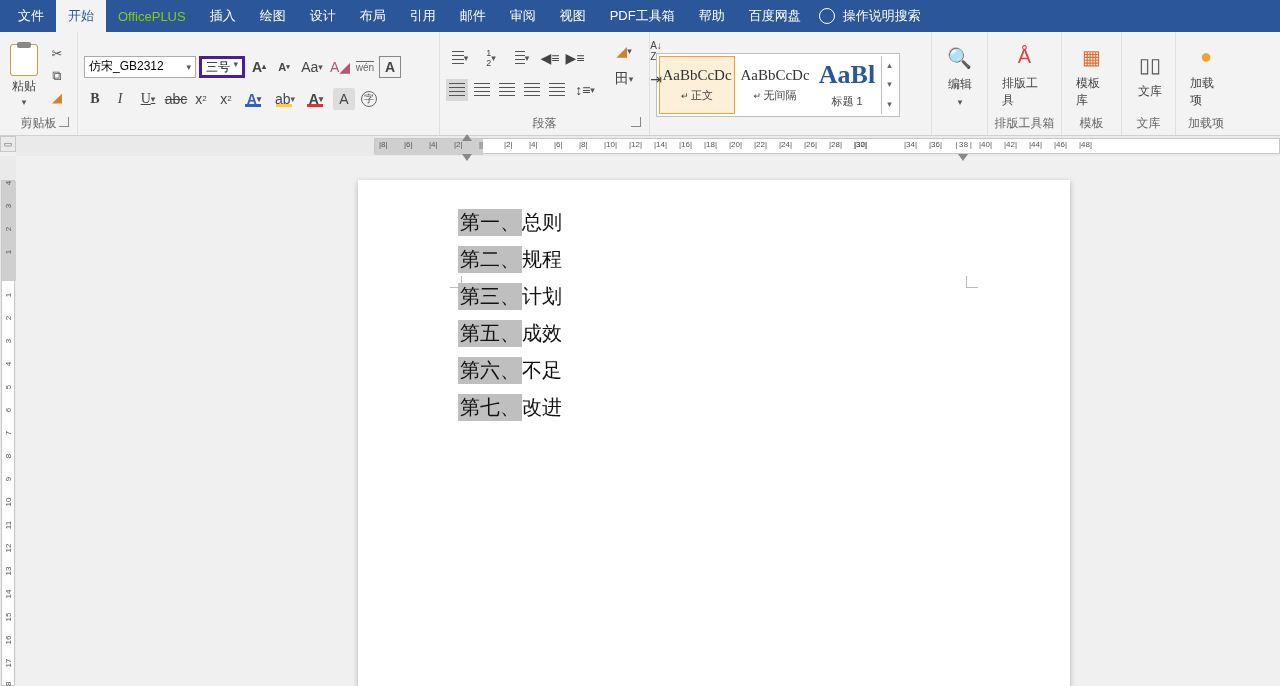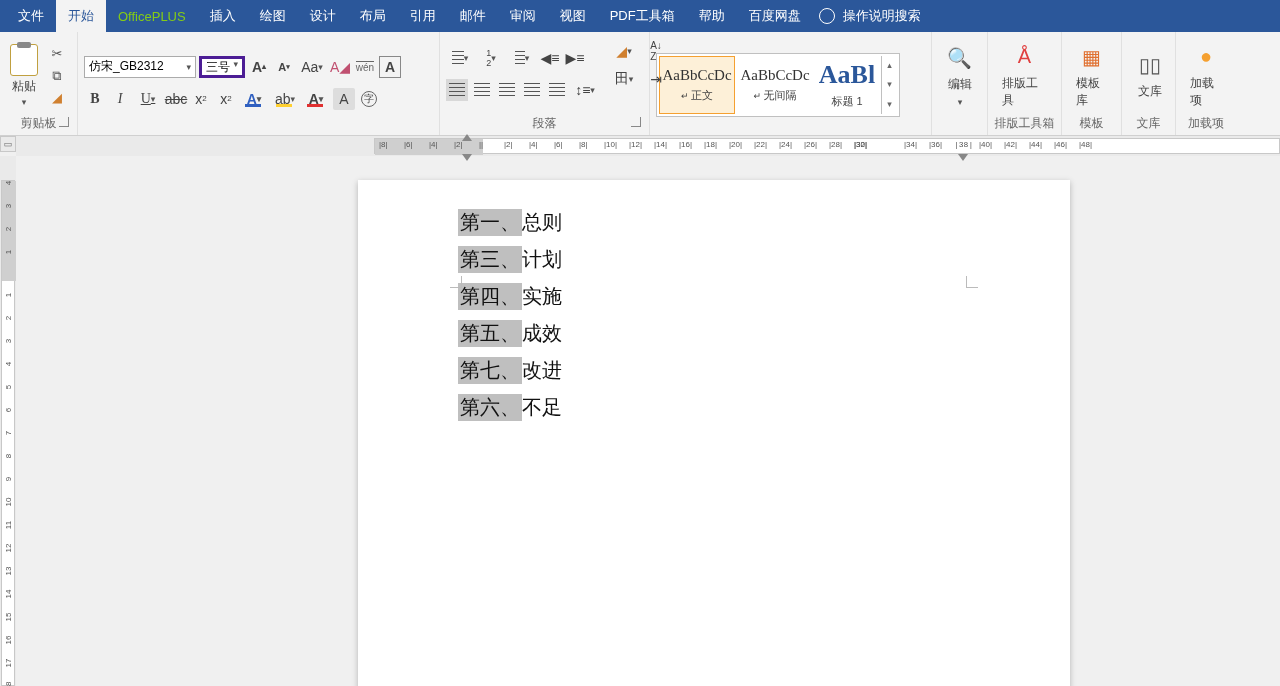--- a/index.html
+++ b/index.html
@@ -389,36 +389,36 @@
 <div class="docarea">
   <div class="page">
     <div class="corner tl"></div>
     <div class="corner tr"></div>
     <div class="doc-list" id="doclist">
         <div class="row">
           <span class="sel">第一、</span>
           <span class="rest">总则</span>
         </div>
         <div class="row">
+          <span class="sel">第二、</span>
+          <span class="rest">规程</span>
+        </div>
+        <div class="row">
           <span class="sel">第三、</span>
           <span class="rest">计划</span>
         </div>
         <div class="row">
-          <span class="sel">第四、</span>
-          <span class="rest">实施</span>
-        </div>
-        <div class="row">
           <span class="sel">第五、</span>
           <span class="rest">成效</span>
         </div>
         <div class="row">
+          <span class="sel">第六、</span>
+          <span class="rest">不足</span>
+        </div>
+        <div class="row">
           <span class="sel">第七、</span>
           <span class="rest">改进</span>
         </div>
-        <div class="row">
-          <span class="sel">第六、</span>
-          <span class="rest">不足</span>
-        </div>
       </div>
   </div>
 </div>
 
 <div class="vscroll"></div>
 
 </body></html>

